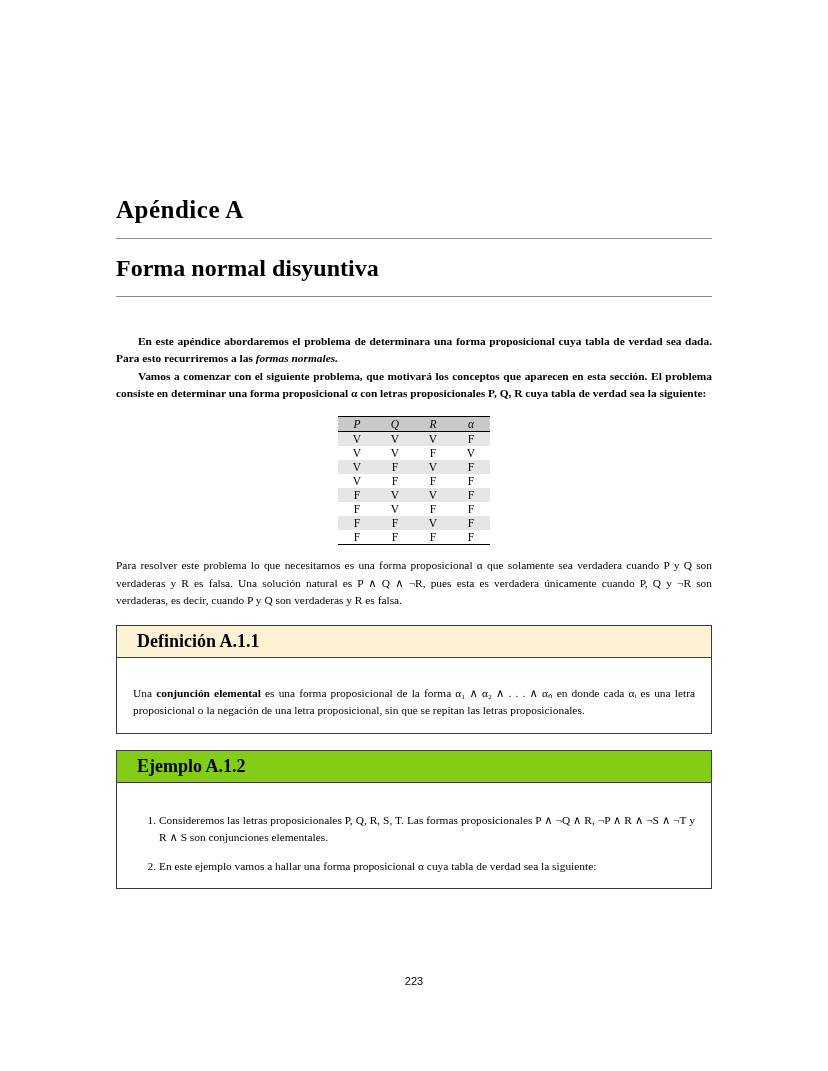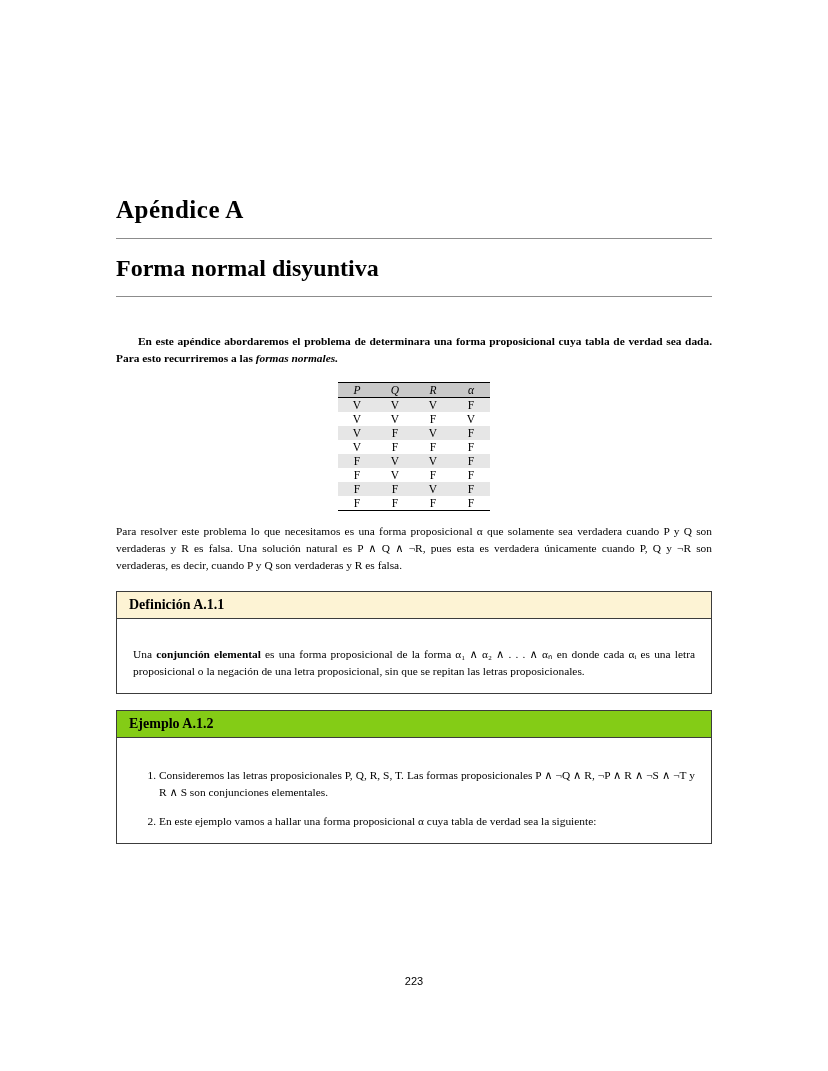--- a/index.html
+++ b/index.html
@@ -85,23 +85,23 @@
   table.truth tbody tr:nth-child(odd) td { background: #e6e6e6; }
   table.truth tbody tr:nth-child(even) td { background: #ffffff; }
   table.truth tbody tr:last-child td { border-bottom: 0.8px solid #000; }
 
   .box {
     border: 0.8px solid #3c3c3c;
     margin-top: 16px;
     background: #ffffff;
   }
   .box-header {
-    font-size: 14px;
-    font-weight: bold;
-    padding: 5px 12px;
+    font-size: 18px;
+    font-weight: bold;
+    padding: 5px 20px;
     border-bottom: 0.8px solid #3c3c3c;
     font-family: "Liberation Serif", serif;
   }
   .box-header.def { background: #fdf3d4; }
   .box-header.ex  { background: #84cc16; }
   .box-body {
     padding: 27px 16px 13px 16px;
     font-size: 11.4px;
     line-height: 1.5;
     text-align: justify;
@@ -134,20 +134,21 @@
     <div class="chapter-label">Apéndice A</div>
     <hr class="rule">
     <div class="chapter-title">Forma normal disyuntiva</div>
     <hr class="rule">
 
     <div class="gap-lg"></div>
 
     <p class="body indent"><span>En este apéndice abordaremos el problema de determinara una forma proposicional cuya tabla de verdad sea dada. Para esto recurriremos a las </span><span class="mathit">formas normales.</span></p>
 
 
+    <p class="body indent">Vamos a comenzar con el siguiente problema, que motivará los conceptos que aparecen en esta sección. El problema consiste en determinar una forma proposicional α con letras proposicionales P, Q, R cuya tabla de verdad sea la siguiente:</p>
 
     <div class="tt-wrap">
       <table class="truth">
         <thead>
           <tr>
             <th>P</th>
             <th>Q</th>
             <th>R</th>
             <th>α</th>
           </tr>

